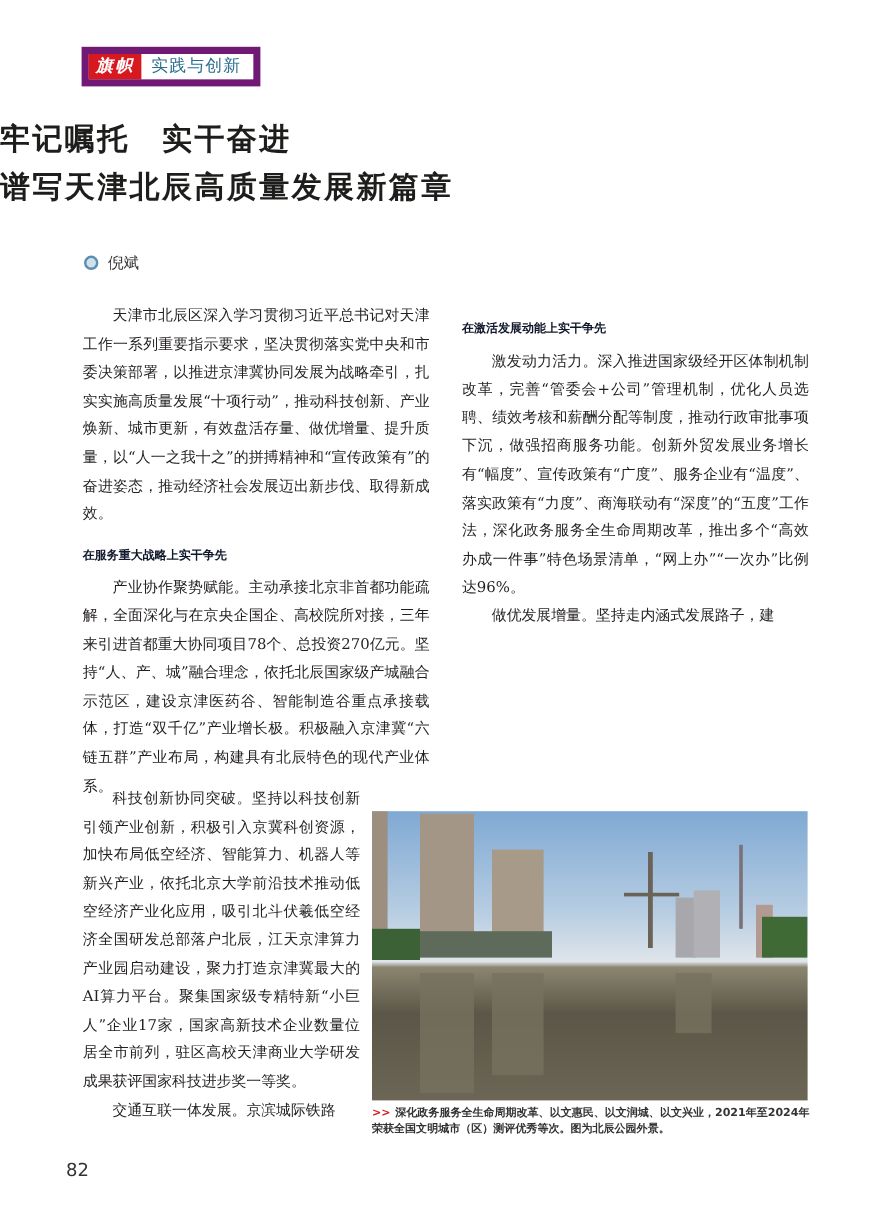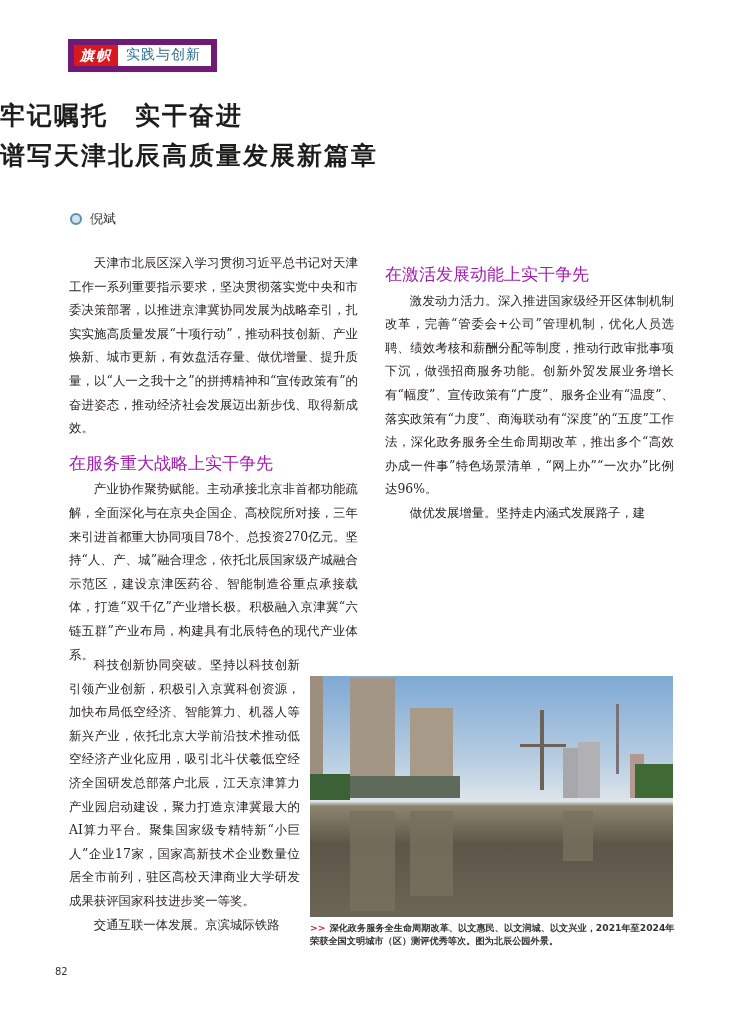--- a/index.html
+++ b/index.html
@@ -2,38 +2,38 @@
 <html><head>
 <meta charset="utf-8">
 <style>
   html, body { margin: 0; padding: 0; }
   body {
     width: 744px; height: 1011px; background: #ffffff; position: relative; overflow: hidden;
     font-family: "DejaVu Serif", "Liberation Serif", serif; color: #231f20;
   }
   .header-badge { position: absolute; left: 68px; top: 39px; height: 21px; display: flex; align-items: stretch; border: 6px solid #701a75; }
   .brand { background: #d7191f; color: #fff; font-family: "DejaVu Serif", serif; font-style: italic; font-weight: bold; font-size: 14px; line-height: 21px; padding: 0 6px; letter-spacing: 2px; }
-  .column-name { color: #2c6e8f; font-family: Liberation Mono, monospace; font-size: 14px; line-height: 21px; padding: 0 10px 0 8px; letter-spacing: 1px; background: #fff; }
+  .column-name { color: #2c6e8f; font-family: Liberation Serif, serif; font-size: 14px; line-height: 21px; padding: 0 10px 0 8px; letter-spacing: 1px; background: #fff; }
   .title { position: absolute; left: 0; right: 0; top: 96px; text-align: left; font-family: "DejaVu Sans", sans-serif; font-weight: bold; font-size: 25px; line-height: 40px; color: #1d1d1b; letter-spacing: 2px; }
   .title .line { display: block; }
   .author { position: absolute; left: 70px; top: 210px; display: flex; align-items: center; font-family: "DejaVu Sans", sans-serif; font-size: 13px; color: #333; }
   .author-dot { width: 8px; height: 8px; border-radius: 50%; border: 2px solid #5d8db0; background: #cfe0ee; margin-right: 8px; }
   .col { position: absolute; font-size: 12.4px; line-height: 23.6px; text-align: justify; }
   .col p { margin: 0; text-indent: 2em; }
-  .col .h { font-family: "DejaVu Sans", sans-serif; font-weight: normal; color: #a21caf; font-size: 17px; text-indent: 0; margin: 12px 0 2px; }
+  .col .h { font-family: "DejaVu Sans", sans-serif; font-weight: bold; color: #0f172a; font-size: 10px; text-indent: 0; margin: 12px 0 2px; }
   .col1 { left: 69px; top: 251px; width: 289px; }
   .col2 { left: 385px; top: 251px; width: 289px; }
   .col1b { left: 69px; top: 653px; width: 231px; }
   .noind { text-indent: 0 !important; }
   .photo { position: absolute; left: 310px; top: 676px; width: 363px; height: 241px; overflow: hidden; background: linear-gradient(#7fa9d3 0%, #b7cde2 35%, #dfe5ea 52%, #8b8570 54%, #5b5647 70%, #6c6656 100%); }
   .photo .b { position: absolute; background: #9c8f80; }
   .photo .r { position: absolute; background: #77705f; opacity: .8; }
   .caption { position: absolute; left: 310px; top: 921px; width: 370px; font-family: "DejaVu Sans", sans-serif; font-size: 9.2px; font-weight: bold; line-height: 13px; color: #333; }
   .caption .mark { color: #d7191f; margin-right: 4px; }
-  .page-num { position: absolute; left: 55px; top: 966px; font-family: "DejaVu Sans", sans-serif; font-size: 10px; color: #333; }
+  .page-num { position: absolute; left: 55px; top: 966px; font-family: "DejaVu Sans", sans-serif; font-size: 15px; color: #333; }
 </style>
 </head>
 <body>
 
 <div class="header-badge">
   <span class="brand">旗帜</span>
   <span class="column-name">实践与创新</span>
 </div>
 
 <h1 class="title" style="margin:0">

